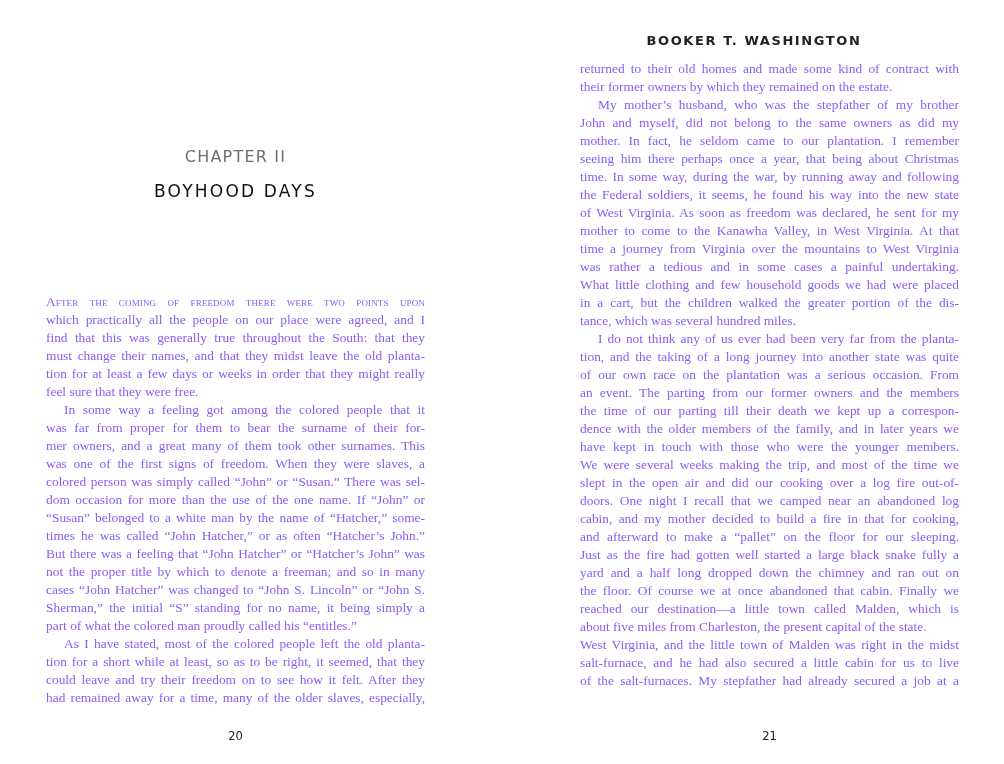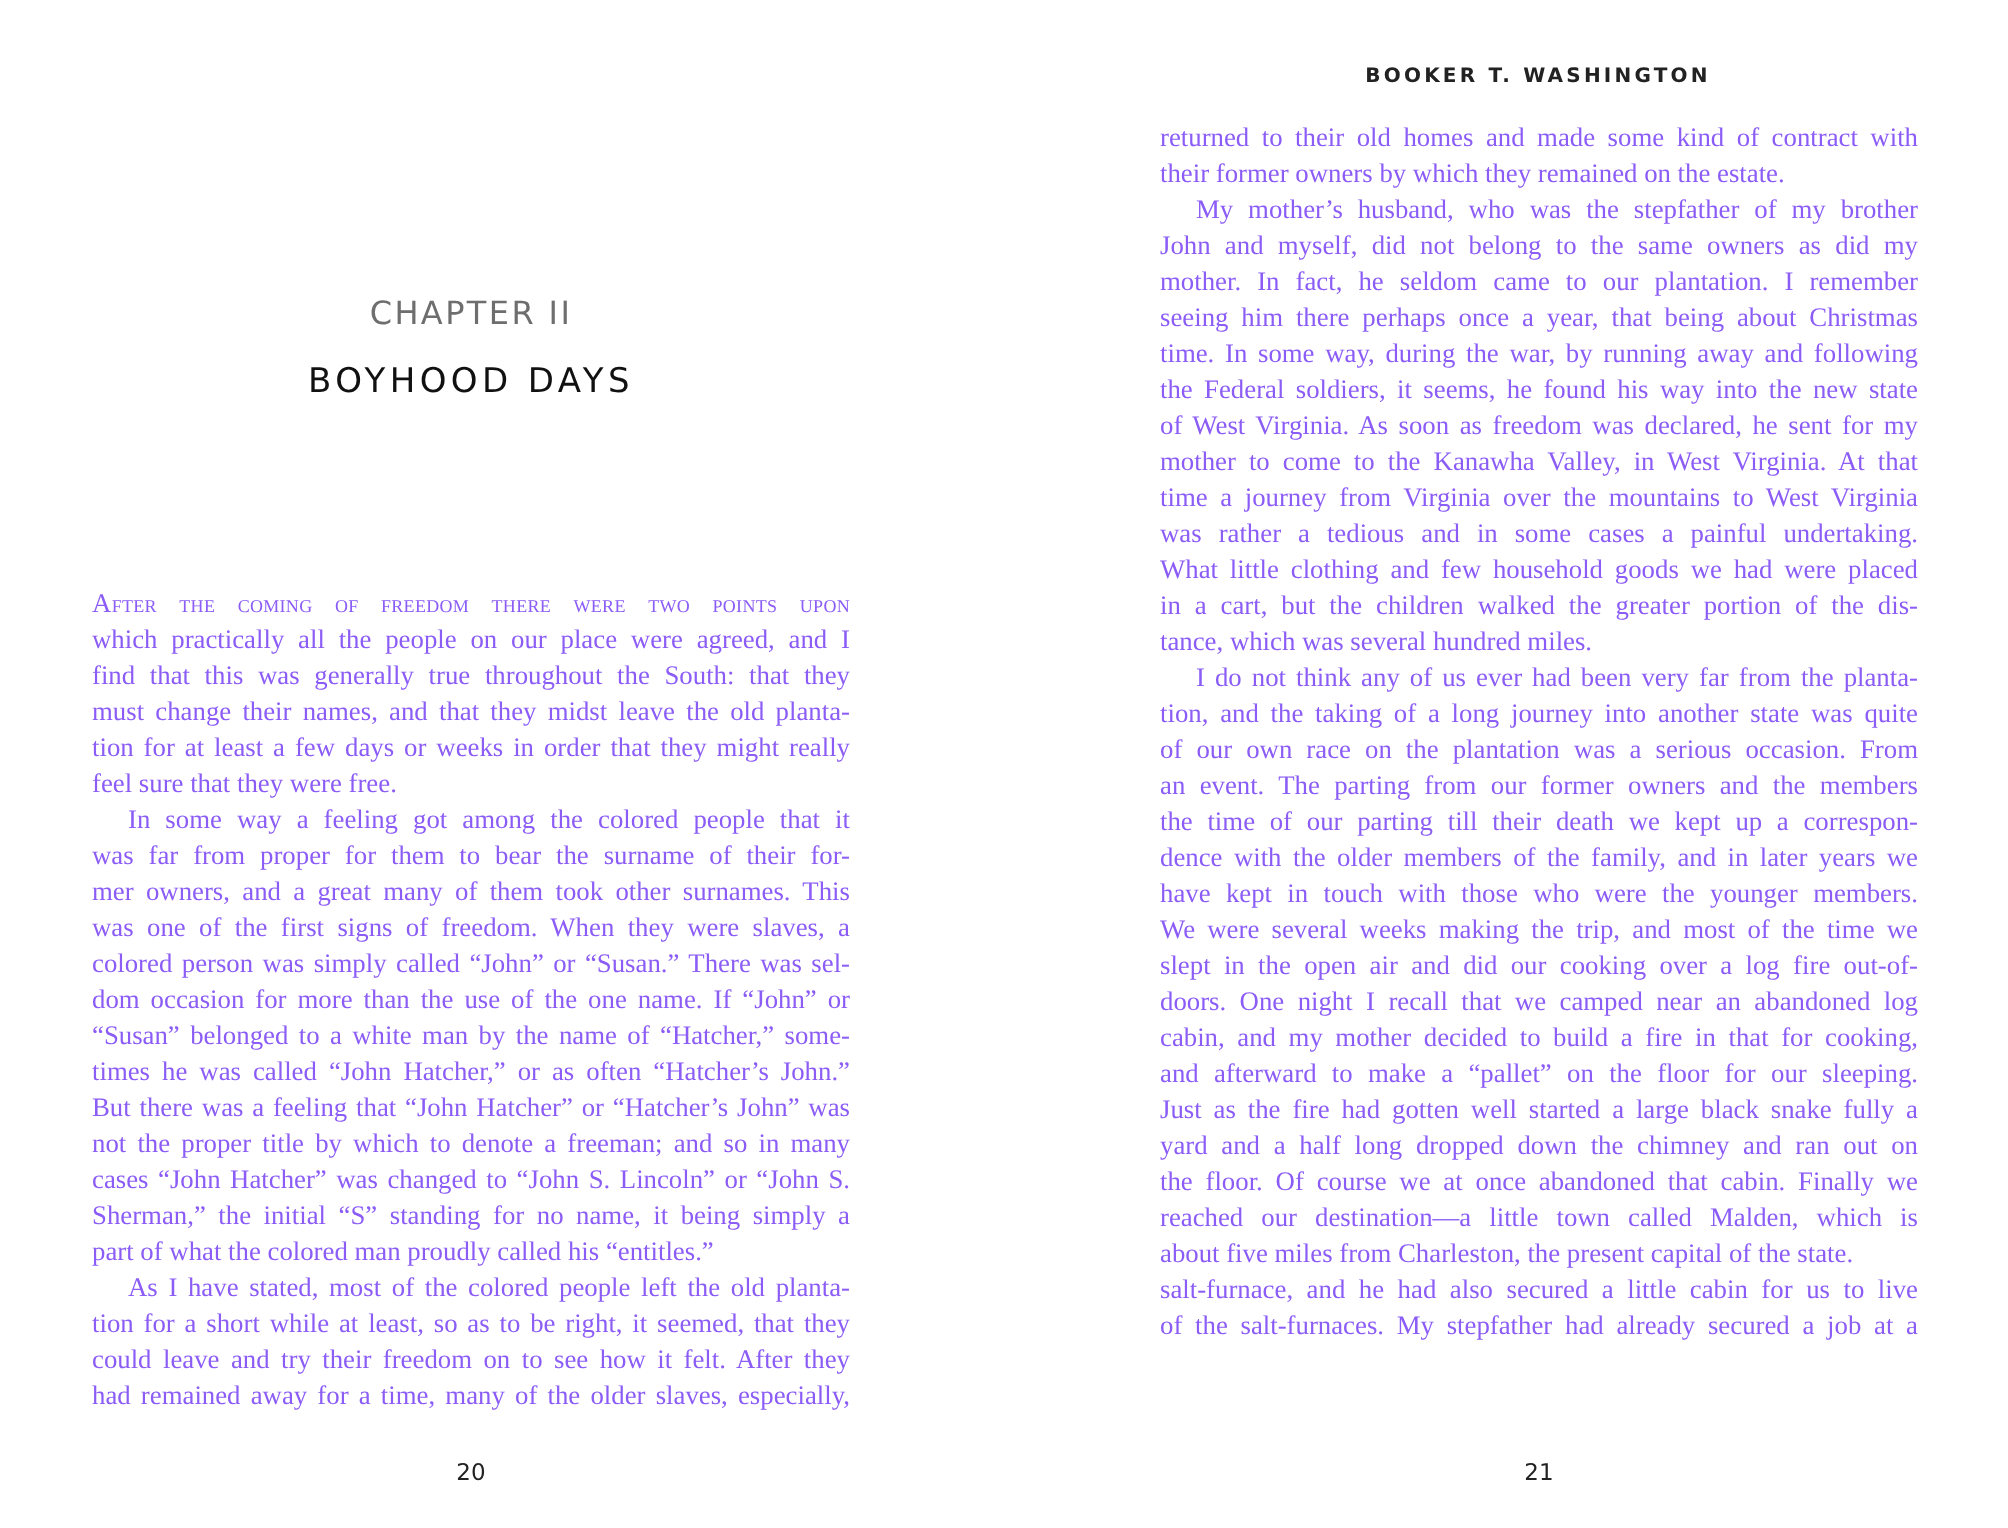--- a/index.html
+++ b/index.html
@@ -44,25 +44,25 @@
       font-family: "DejaVu Sans", sans-serif;
       font-size: 17px;
       letter-spacing: 2.2px;
       color: #111111;
       font-weight: normal;
       margin: 0;
     }
     .running-head {
       position: absolute;
       top: 33px;
-      left: 46px;
+      left: 31px;
       width: 378px;
       text-align: center;
       font-family: "DejaVu Sans", sans-serif;
-      font-size: 10px;
+      font-size: 13px;
       font-weight: bold;
       letter-spacing: 1.6px;
       color: #222222;
     }
 
     .text-block {
       position: absolute;
       width: 379px;
       font-family: Liberation Serif, serif;
       font-size: 13.4px;
@@ -166,18 +166,19 @@
     <span class="line">We were several weeks making the trip, and most of the time we</span>
     <span class="line">slept in the open air and did our cooking over a log fire out-of-</span>
     <span class="line">doors. One night I recall that we camped near an abandoned log</span>
     <span class="line">cabin, and my mother decided to build a fire in that for cooking,</span>
     <span class="line">and afterward to make a “pallet” on the floor for our sleeping.</span>
     <span class="line">Just as the fire had gotten well started a large black snake fully a</span>
     <span class="line">yard and a half long dropped down the chimney and ran out on</span>
     <span class="line">the floor. Of course we at once abandoned that cabin. Finally we</span>
     <span class="line">reached our destination—a little town called Malden, which is</span>
     <span class="line last">about five miles from Charleston, the present capital of the state.</span>
+    <span class="line">West Virginia, and the little town of Malden was right in the midst</span>
     <span class="line">salt-furnace, and he had also secured a little cabin for us to live</span>
     <span class="line">of the salt-furnaces. My stepfather had already secured a job at a</span>
   </div>
 
   <div class="folio">21</div>
 </div>
 
 </body></html>

